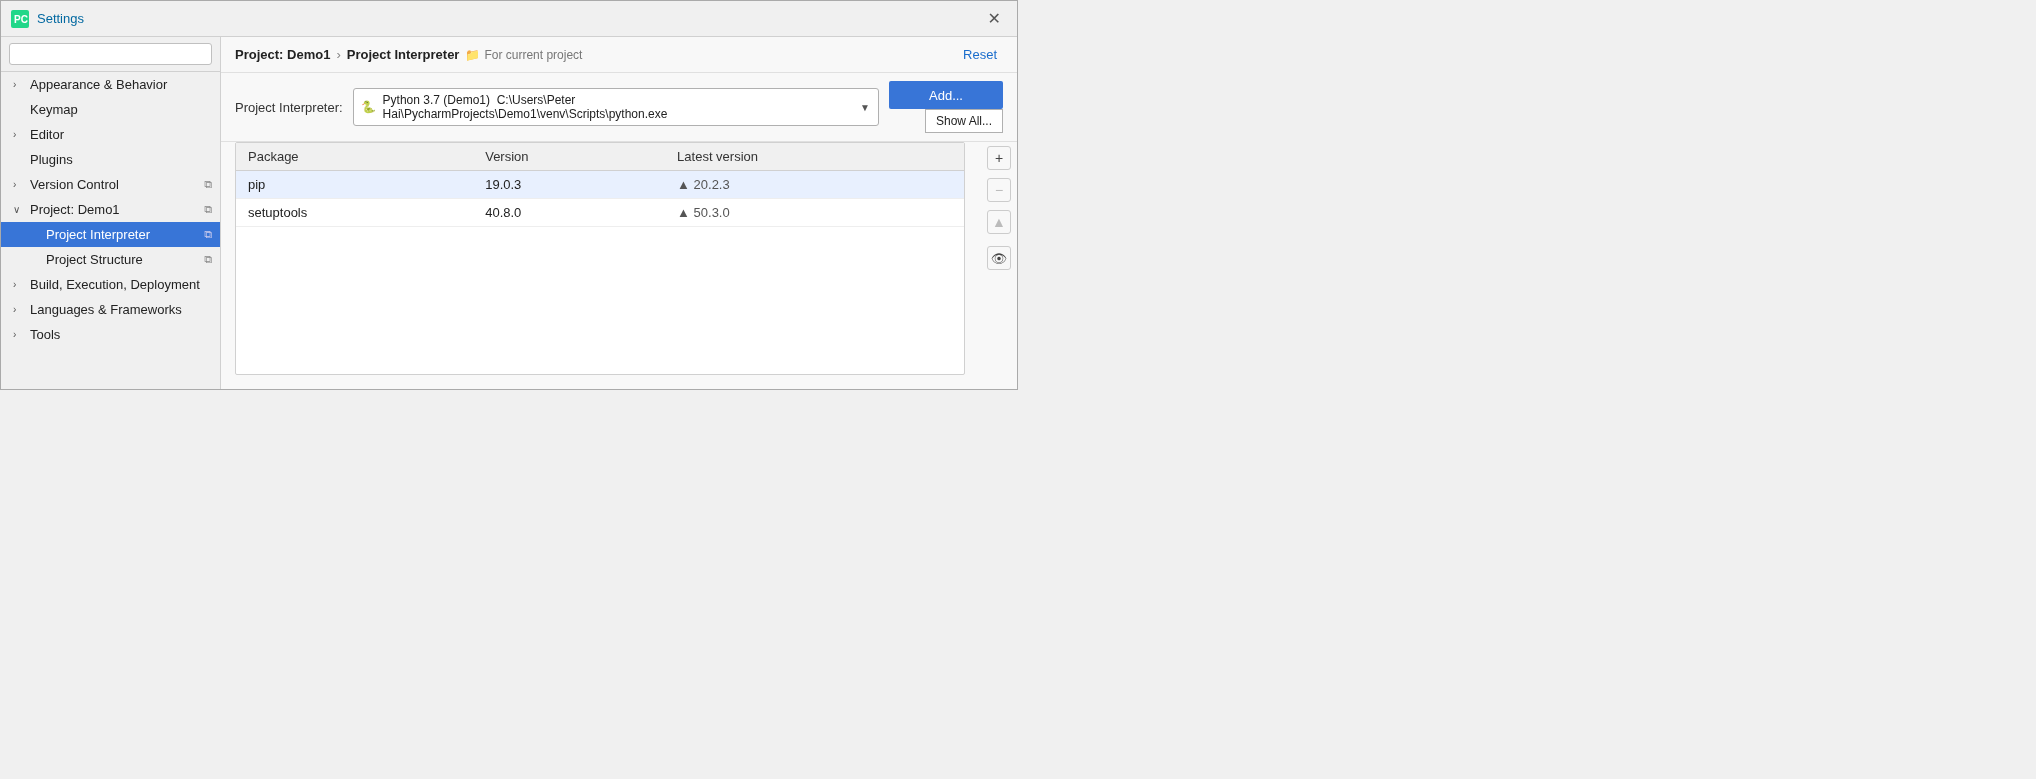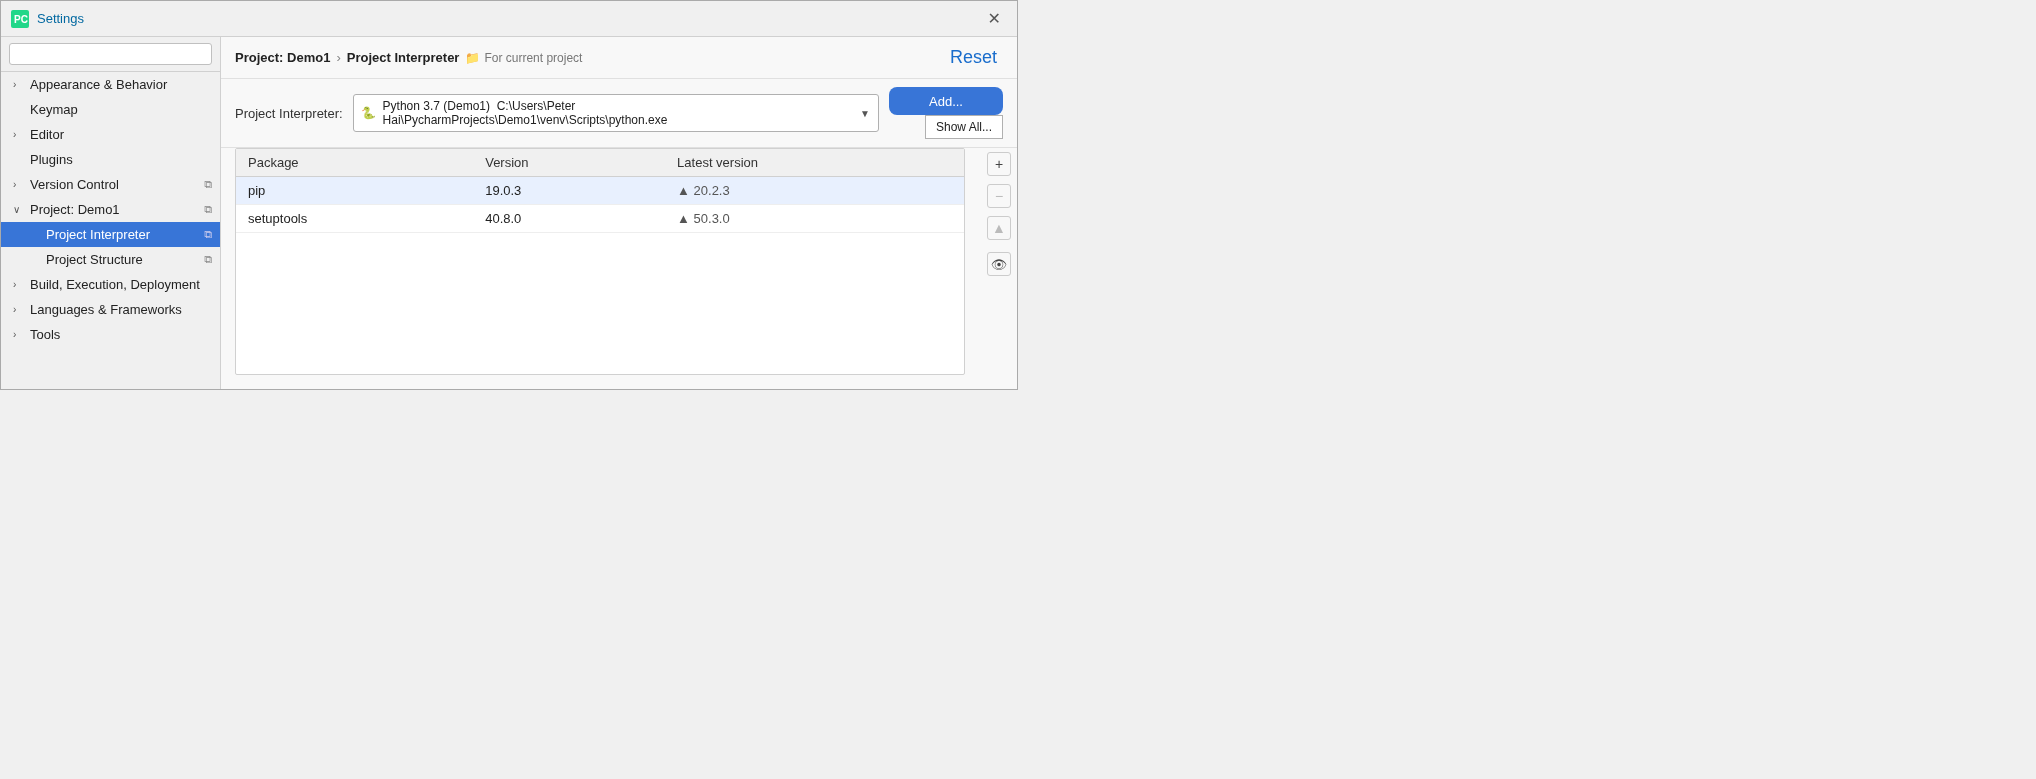--- a/index.html
+++ b/index.html
@@ -152,21 +152,21 @@
     .breadcrumb-sep { color: #888; }
     .for-current {
       font-size: 12px;
       color: #777;
       display: flex;
       align-items: center;
       gap: 4px;
     }
     .reset-btn {
       color: #1a6dcc;
-      font-size: 18px;
+      font-size: 13px;
       font-weight: 500;
       background: none;
       border: none;
       cursor: pointer;
       padding: 2px 6px;
     }
 
     
     .interpreter-row {
       display: flex;
@@ -204,21 +204,21 @@
       color: #555;
       font-size: 10px;
     }
     .add-btn {
       background: #3875d7;
       color: white;
       border: none;
       padding: 5px 14px;
       font-size: 13px;
       cursor: pointer;
-      border-radius: 8px;
+      border-radius: 2px;
       white-space: nowrap;
       height: 28px;
     }
 
     
     .interpreter-buttons {
       display: flex;
       flex-direction: column;
       gap: 0;
     }

